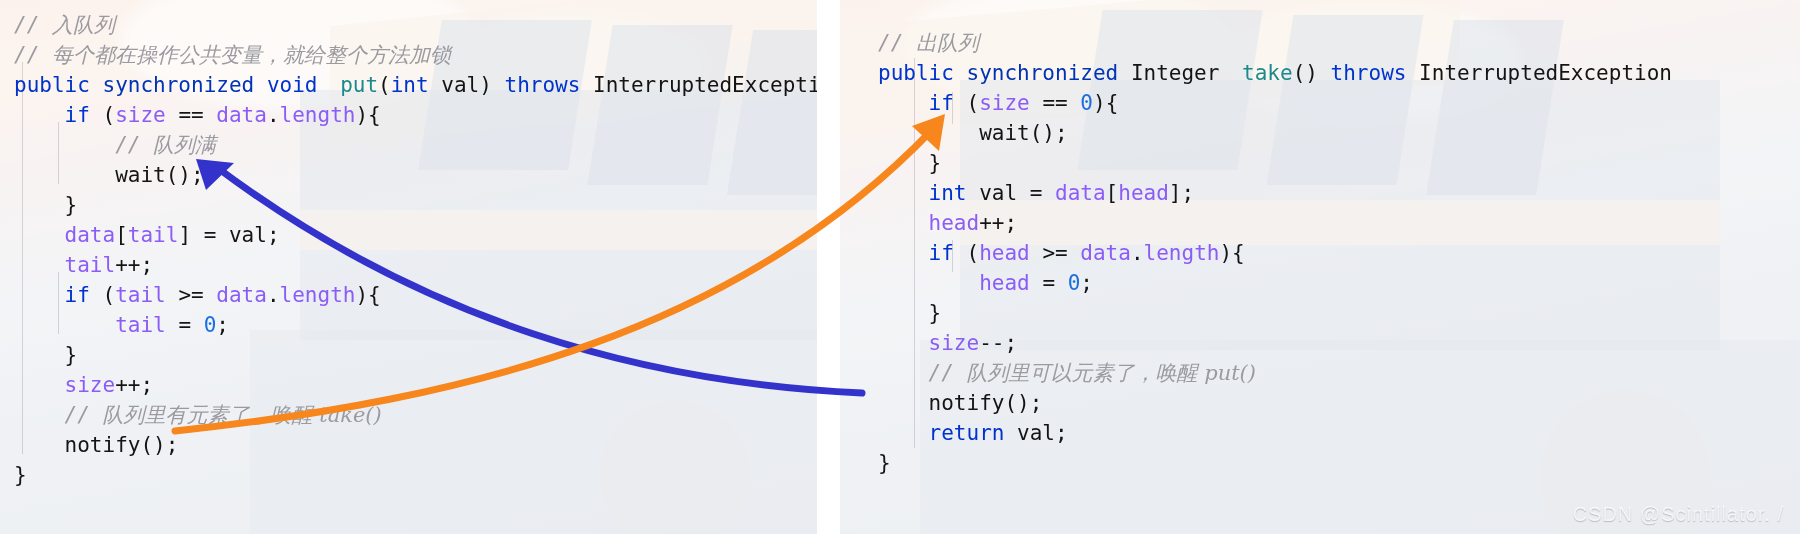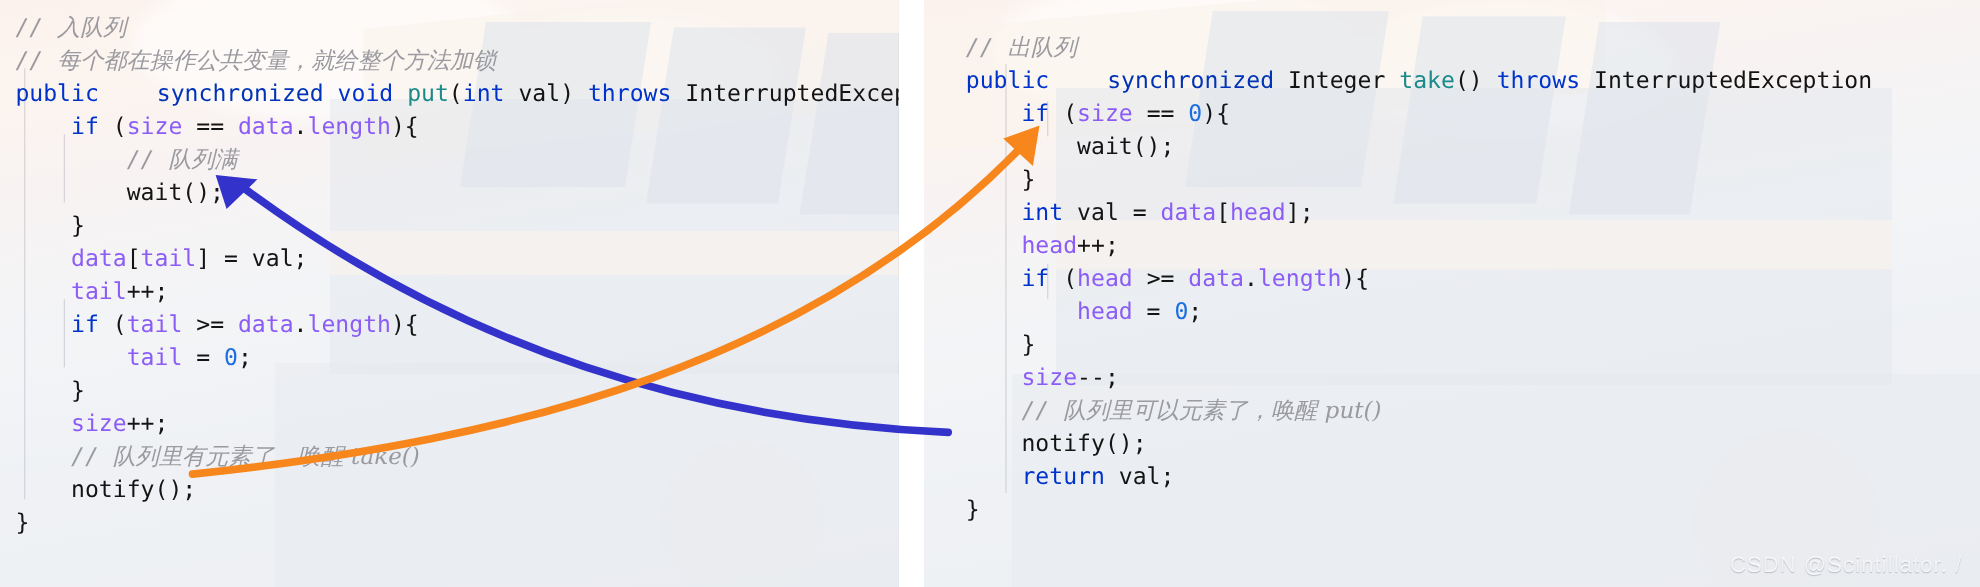--- a/index.html
+++ b/index.html
@@ -85,22 +85,22 @@
     position: relative;
     font-size: 21px;
     line-height: 30px;
     white-space: pre;
     letter-spacing: 0px;
   }
   .ln { position: relative; height: 30px; }
 
   
   .kw       { color: #0033cc; }          
-  .kw2      { color: #0033b5; margin-left: 40px; }          
-  .fn       { color: #1a8a8a; }          
+  .kw2      { color: #0033b5; }          
+  .fn       { color: #1a8a8a; margin-left: 10px; }          
   .var      { color: #8b5cf6; }          
   .num      { color: #1b6fe0; }          
   .plain    { color: #141414; }          
   .type     { color: #141414; }          
   .cmt      {
     color: #9a9aa0;
     font-style: italic;
     font-family: "DejaVu Serif", "Liberation Serif", serif;
   }
   .cmt .slashes { font-family: "DejaVu Sans Mono", "Liberation Mono", monospace; }

